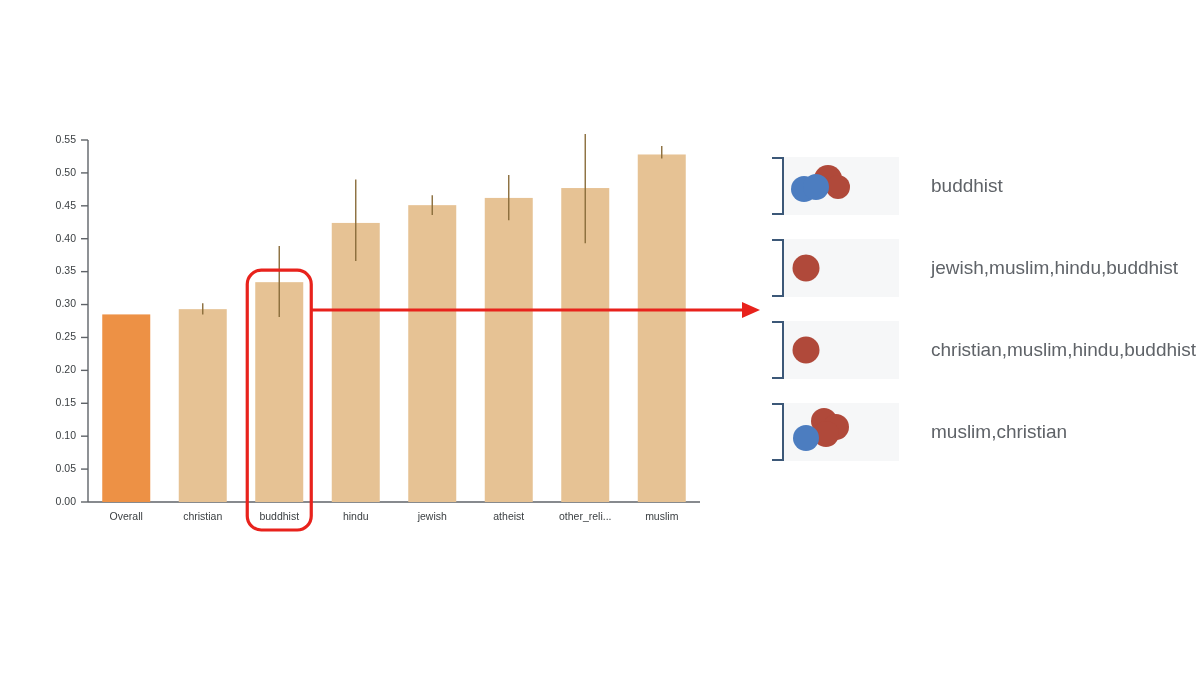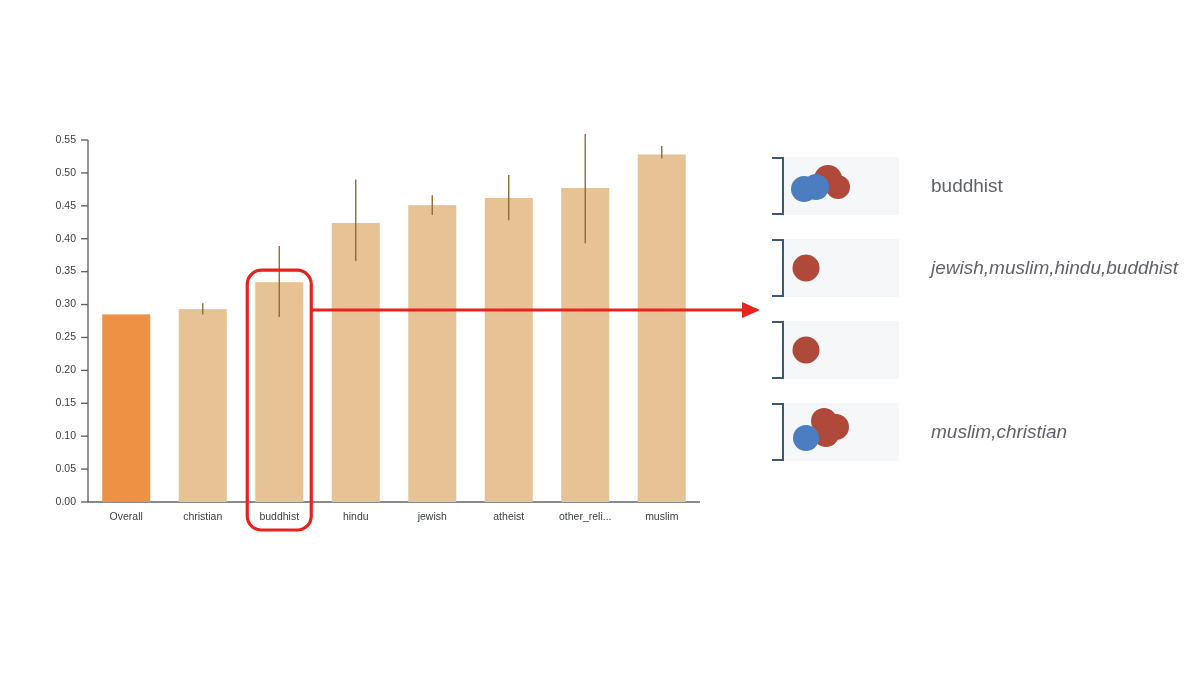--- a/index.html
+++ b/index.html
@@ -38,21 +38,21 @@
   }
   .thumb{
     width:115px;height:58px;background:#f6f7f8;
     flex:0 0 auto;position:relative;overflow:hidden;
   }
   .thumb svg{position:absolute;left:0;top:0;}
   .panel-text{
     margin-left:32px;font-size:19px;color:#5f6368;white-space:nowrap;
     font-family:"Liberation Sans",sans-serif;
   }
-  .panel-text.italic{font-style:italic;}
+  .panel-text.italic{}
 </style>
 </head>
 <body>
 
 <div id="stage">
 
   <div class="chart-wrap">
     <svg class="chart-svg" width="760" height="560">
       <g id="ytick-group">
           <line x1="81" y1="502" x2="88" y2="502" stroke="#5f6368" stroke-width="1.4"></line>
@@ -144,20 +144,21 @@
         </div>
         <div class="panel-text italic">jewish,muslim,hindu,buddhist</div>
       </div>
       <div class="panel-row">
         <div class="bracket"></div>
         <div class="thumb">
           <svg width="115" height="58" viewBox="0 0 115 58">
             <circle cx="22" cy="29" r="13.5" fill="#b0493a"></circle>
           </svg>
         </div>
+        <div class="panel-text italic">christian,muslim,hindu,buddhist</div>
       </div>
       <div class="panel-row">
         <div class="bracket"></div>
         <div class="thumb">
           <svg width="115" height="58" viewBox="0 0 115 58">
             <circle cx="40" cy="18" r="13" fill="#b0493a"></circle>
             <circle cx="52" cy="24" r="13" fill="#b0493a"></circle>
             <circle cx="42" cy="31" r="13" fill="#b0493a"></circle>
             <circle cx="22" cy="35" r="13" fill="#4c7dc0"></circle>
           </svg>

